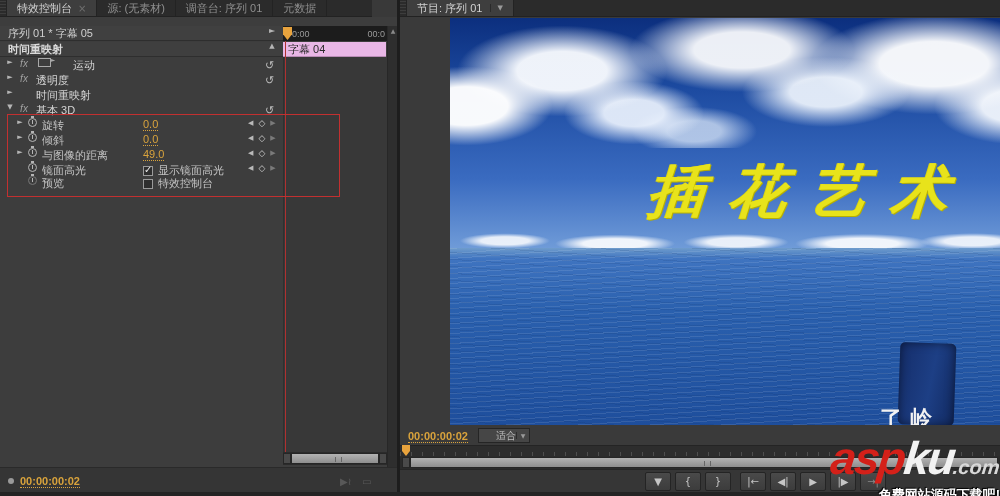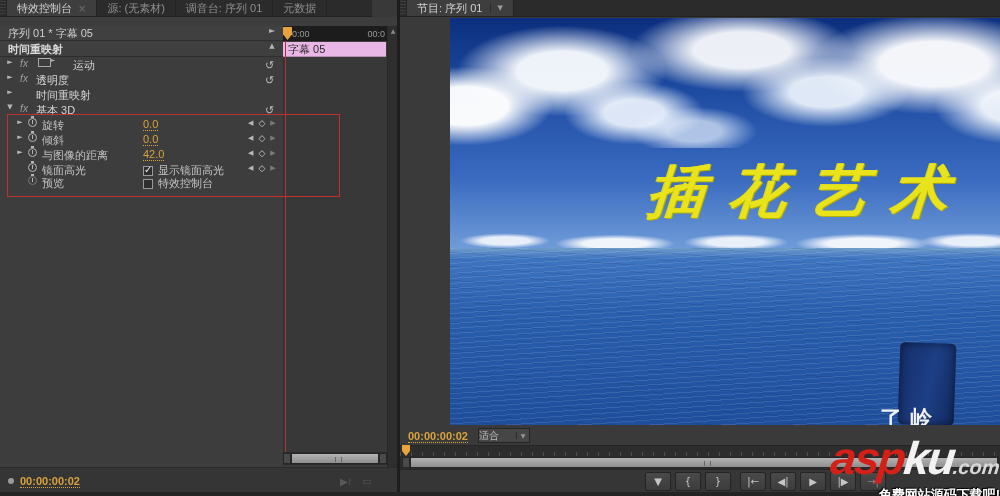--- a/index.html
+++ b/index.html
@@ -103,21 +103,21 @@
   .pillar { position:absolute; left:449px; top:325px; width:56px; height:82px;
     background:linear-gradient(100deg,#152e6b,#1d3f85 55%,#122a62); border-radius:5px; transform:rotate(2deg);
     box-shadow:inset 0 0 10px rgba(0,0,0,.5); }
   .partial-mark { position:absolute; left:430px; top:386px; width:100px; height:21px; overflow:hidden; }
   .partial-mark span { font-size:22px; font-weight:bold; color:#f2f2f2; letter-spacing:8px; }
 
   .prog-controls { position:absolute; left:0; top:408px; width:600px; height:20px; }
   .prog-tc { position:absolute; left:8px; top:5px; color:#d9a33c; font-weight:bold; border-bottom:1px dotted #d9a33c; }
   .fit-dd { position:absolute; left:78px; top:3px; width:52px; height:15px; background:#464646; border:1px solid #252525;
             display:flex; align-items:center; color:#bdbdbd; }
-  .fit-dd .lbl { flex:1; text-align:left; font-size:10px; }
+  .fit-dd .lbl { flex:1; text-align:right; font-size:10px; }
   .fit-dd .arr { width:13px; text-align:center; border-left:1px solid #2c2c2c; font-size:6px; color:#9a9a9a; }
   .prog-ruler { position:absolute; left:0; top:428px; width:600px; height:11px; background:#2d2d2d; border-top:1px solid #242424;
     background-image:repeating-linear-gradient(90deg,#4e4e4e 0 1px,rgba(0,0,0,0) 1px 11px);
     background-size:100% 4px; background-position:0 100%; background-repeat:no-repeat; }
   .prog-marker { position:absolute; left:2px; top:428px; width:8px; height:11px; background:#e8a33d;
     clip-path:polygon(0 0,100% 0,100% 55%,50% 100%,0 55%); }
   .prog-hscroll { position:absolute; left:0; top:439px; width:600px; height:13px; background:#2b2b2b; display:flex; align-items:center; padding:0 2px; }
   .transport { position:absolute; left:0; top:452px; width:600px; height:24px; background:#363636; border-top:1px solid #262626; }
   .t-btn { position:absolute; top:2px; width:26px; height:19px; background:linear-gradient(#4a4a4a,#3c3c3c);
     border:1px solid #242424; border-radius:2px; color:#c6c6c6; text-align:center; line-height:18px; font-size:10px;
@@ -212,21 +212,21 @@
       <span class="kfnav">
         <span class="a icon">◀</span>
         <span class="d icon">◇</span>
         <span class="a2 icon">▶</span>
       </span>
     </div>
     <div class="row" style="top:131px;">
       <span class="tri icon" style="margin-left:14px;">►</span>
       <span class="stopwatch"></span>
       <span class="p-label">与图像的距离</span>
-      <span class="p-value">42.0</span>
+      <span class="p-value">49.0</span>
       <span class="kfnav">
         <span class="a icon">◀</span>
         <span class="d icon">◇</span>
         <span class="a2 icon">▶</span>
       </span>
     </div>
     <div class="row" style="top:146px;">
       <span class="stopwatch" style="margin-left:28px;"></span>
       <span class="p-label">镜面高光</span>
       <span class="chk">
@@ -248,21 +248,21 @@
       </span>
     </div>
 
     <div class="tl-area"></div>
     <div class="mini-ruler">
       <span class="t0">0:00</span>
       <span class="t1">00:0</span>
     </div>
     <div class="ph-marker"></div>
     <div class="clip">
-      <span>字幕 05</span>
+      <span>字幕 04</span>
     </div>
     <div class="red-playhead"></div>
     <div class="red-annotation"></div>
 
     <div class="vscroll">
       <span class="up icon">▲</span>
       <span class="dn icon">▼</span>
     </div>
     <div class="hscroll-l">
       <span class="hs-btn"></span>

